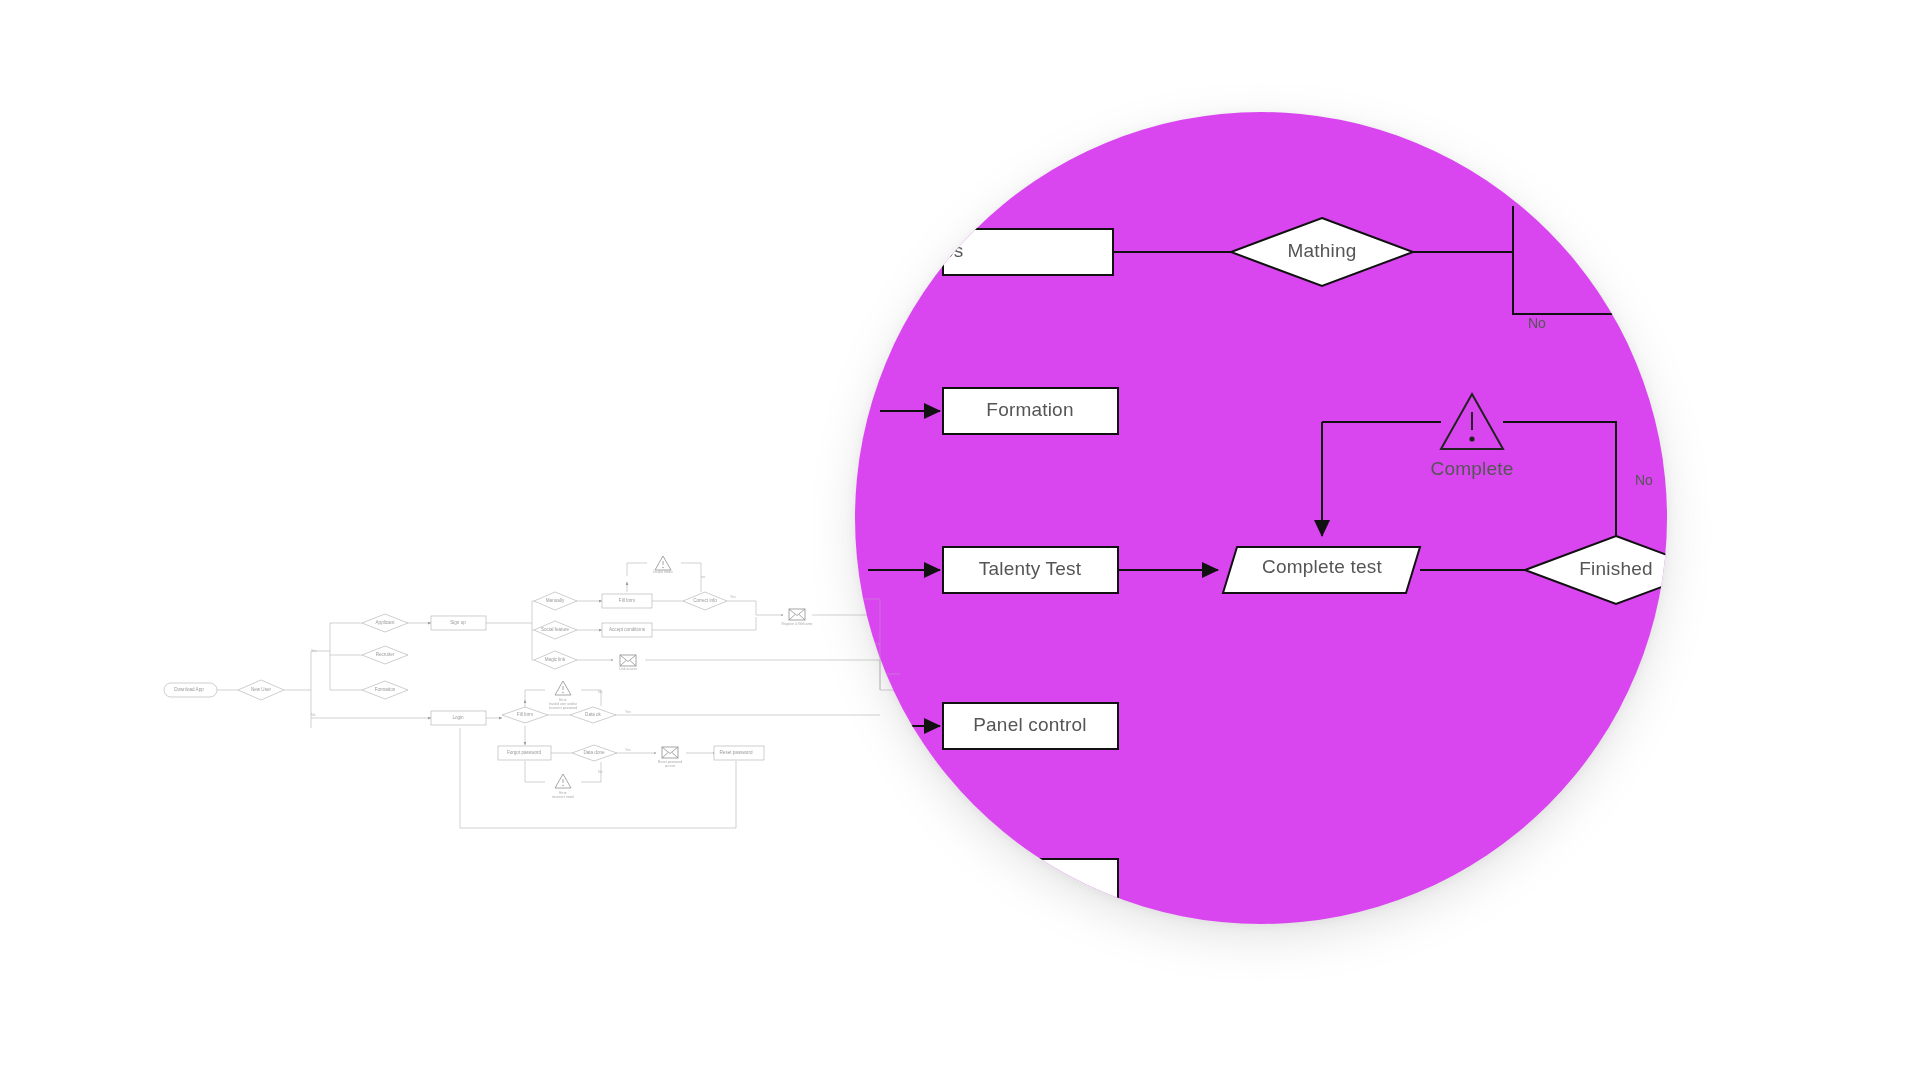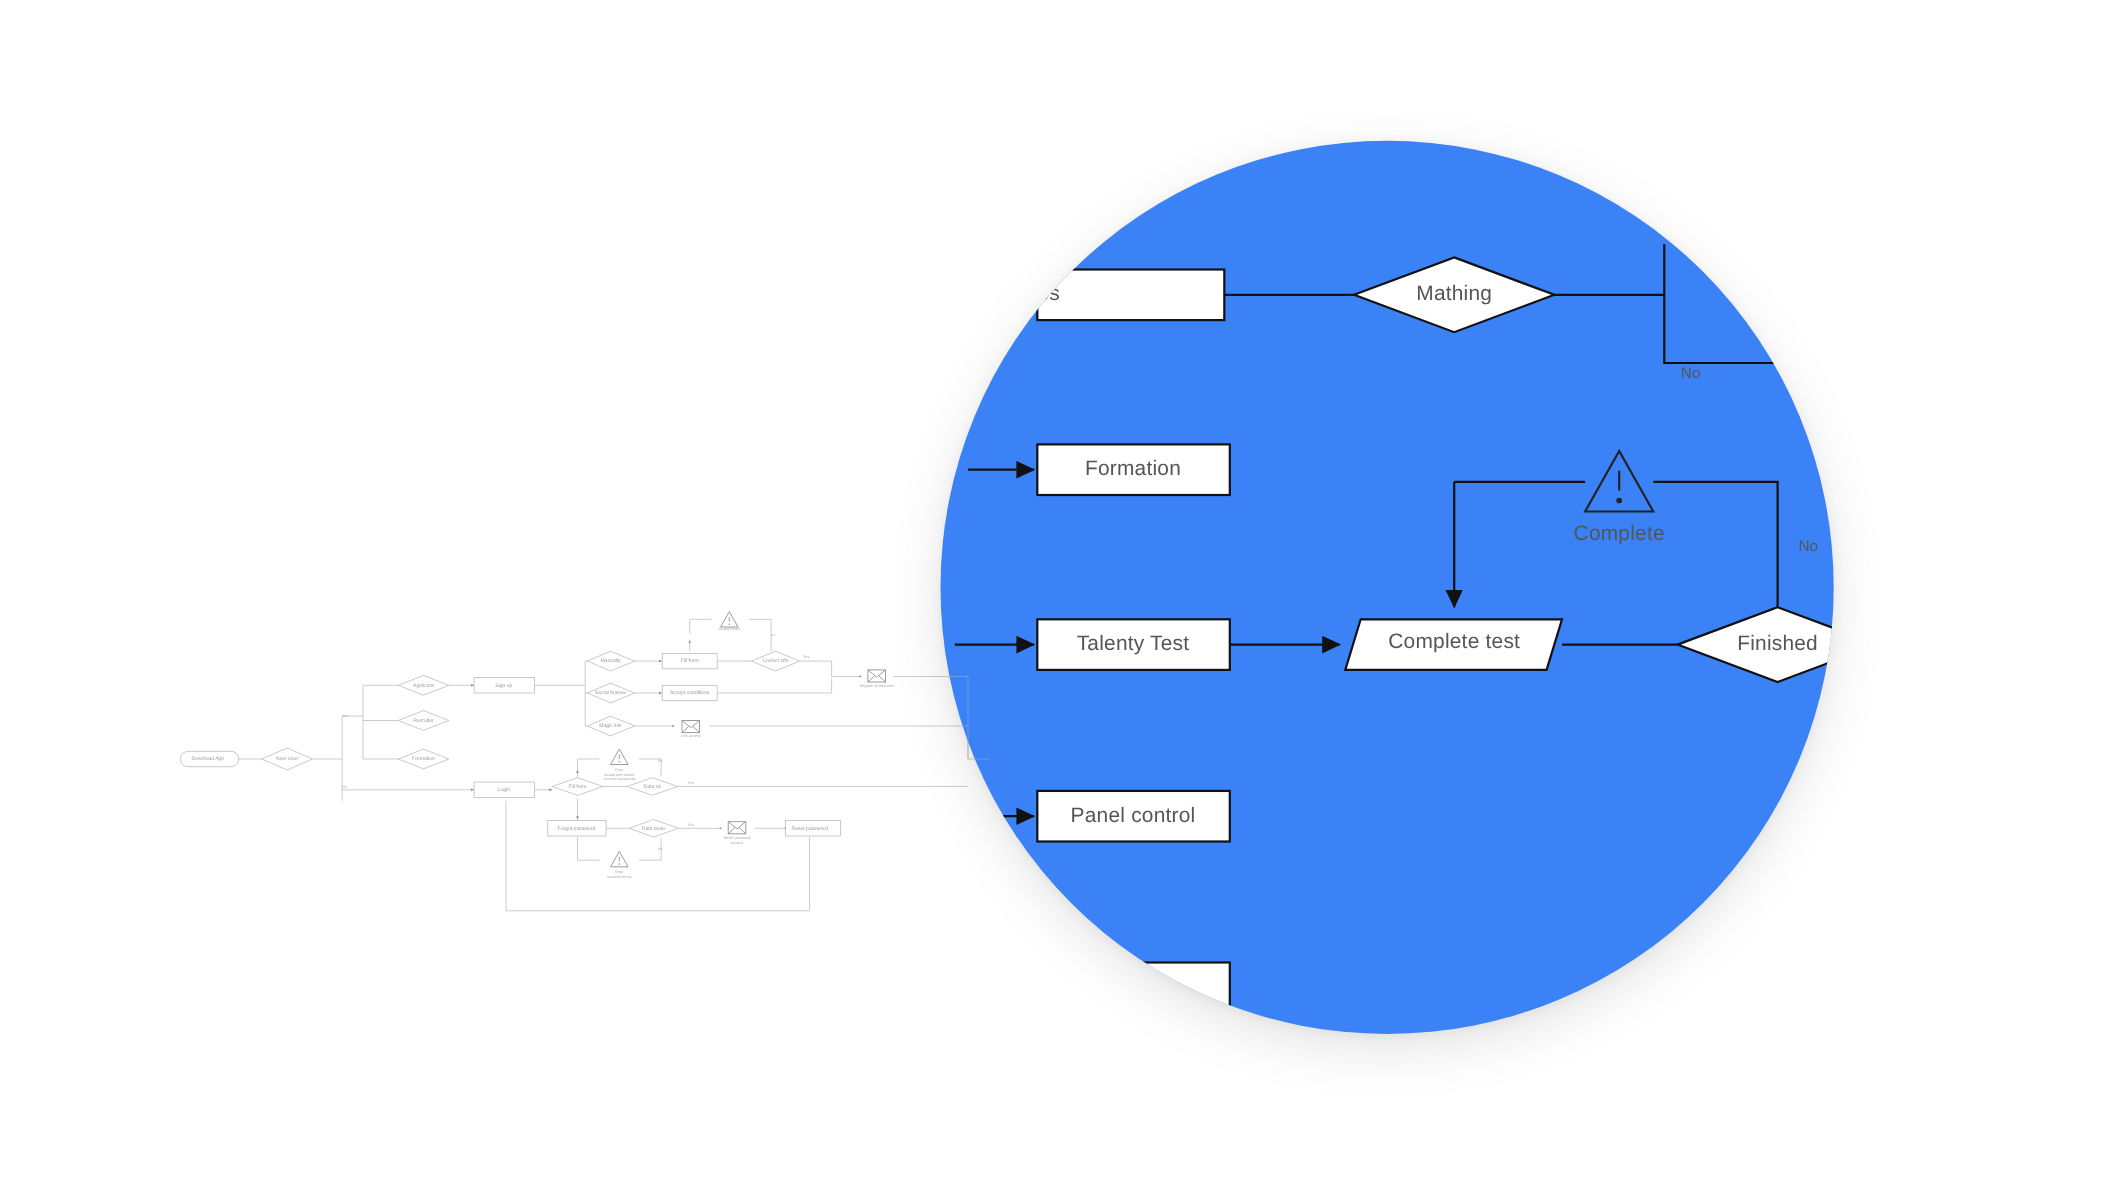--- a/index.html
+++ b/index.html
@@ -61,25 +61,25 @@
   .mini-ico {
     fill: none;
     stroke: #8f8f8f;
     stroke-width: 0.8;
   }
 
   
   #lens {
     position: absolute;
     left: 855px;
-    top: 128px;
+    top: 112px;
     width: 812px;
     height: 812px;
     border-radius: 50%;
-    background: #3b82f6;
+    background: #d946ef;
     box-shadow: 0 14px 46px rgba(120,120,120,0.20),
                 0 2px 10px rgba(130,130,130,0.10);
     overflow: hidden;
     text-decoration: underline;
   }
   #lens-canvas {
     position: absolute;
     left: -855px;
     top: -128px;
     width: 1920px;

